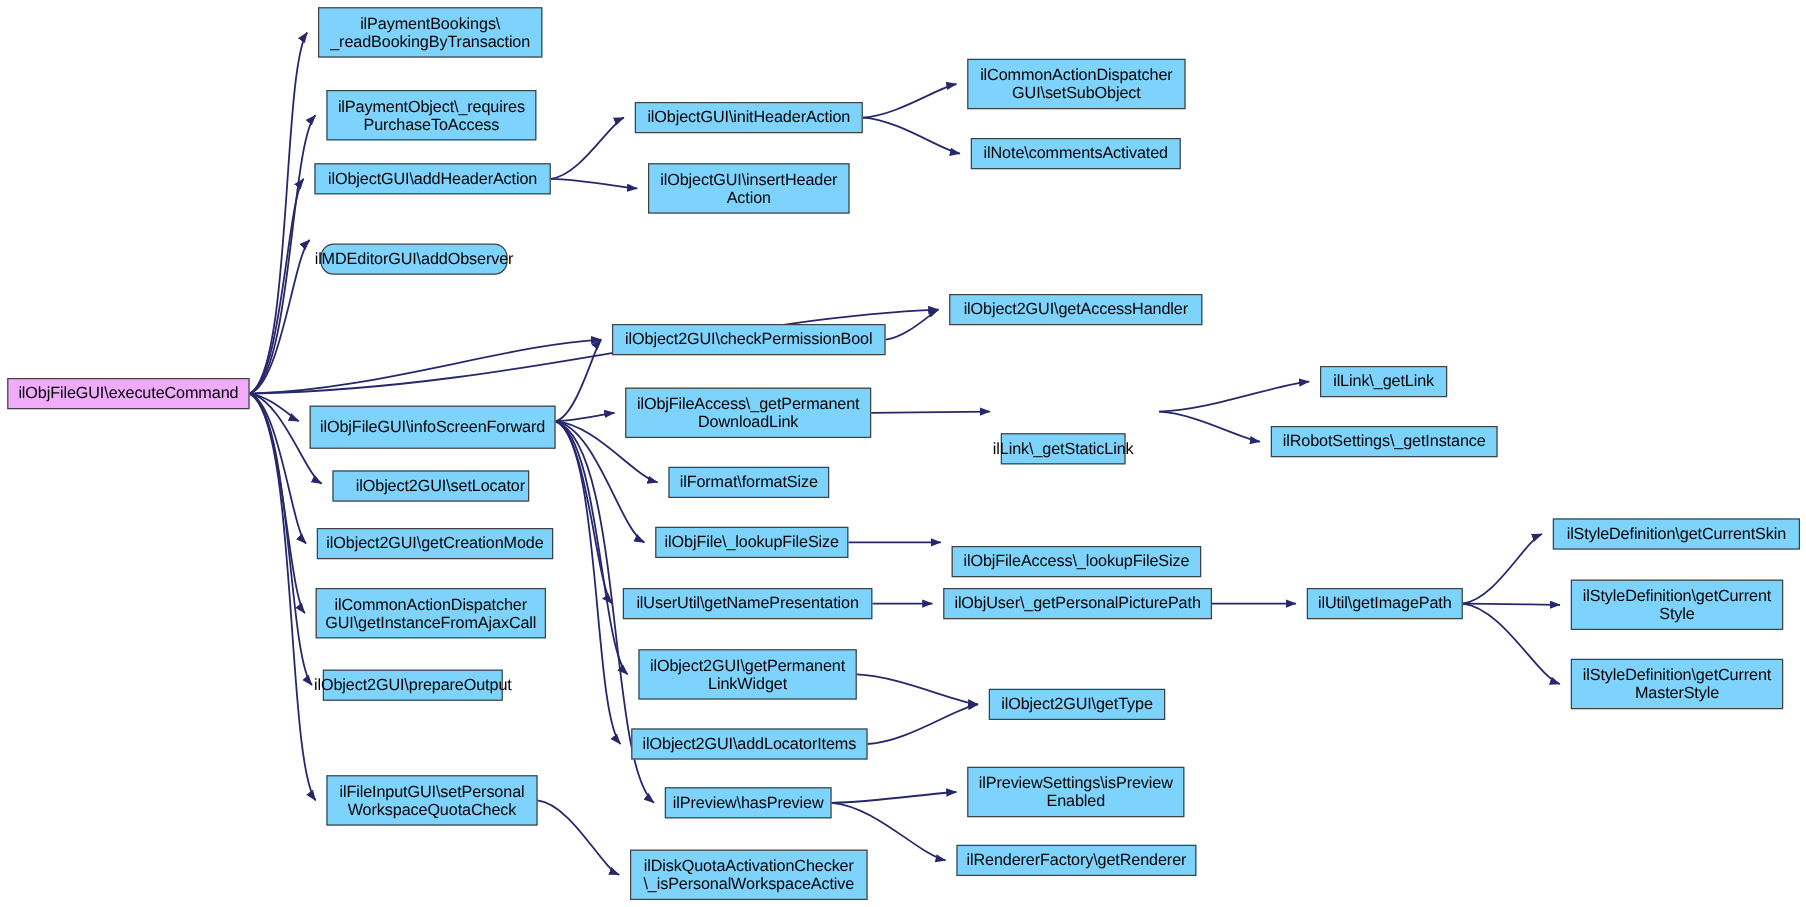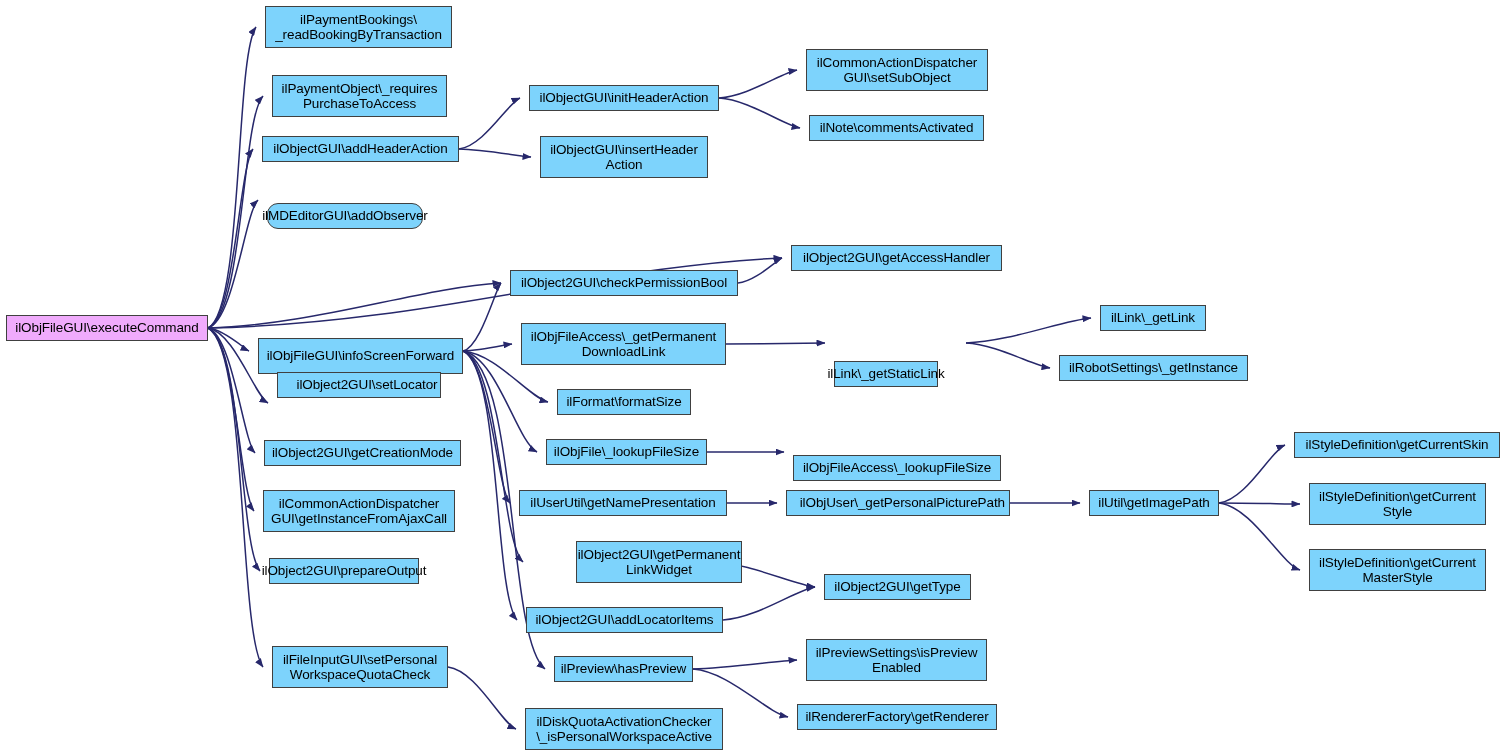--- a/index.html
+++ b/index.html
@@ -114,57 +114,57 @@
       </div>
       <div class="node" style="left: 1100px; top: 305px; width: 106px; height: 26px;">
         <span>ilLink\_getLink</span>
       </div>
       <div class="node" style="left: 1059px; top: 355px; width: 189px; height: 26px;">
         <span>ilRobotSettings\_getInstance</span>
       </div>
       <div class="node" style="left: 557px; top: 389px; width: 134px; height: 26px;">
         <span>ilFormat\formatSize</span>
       </div>
-      <div class="node" style="left: 277px; top: 372px; width: 164px; height: 26px; padding-left: 16px;">
+      <div class="node" style="left: 277px; top: 392px; width: 164px; height: 26px; padding-left: 16px;">
         <span>ilObject2GUI\setLocator</span>
       </div>
       <div class="node" style="left: 546px; top: 439px; width: 161px; height: 26px;">
         <span>ilObjFile\_lookupFileSize</span>
       </div>
       <div class="node" style="left: 793px; top: 439px; width: 208px; height: 26px; margin-top: 16px;">
         <span>ilObjFileAccess\_lookupFileSize</span>
       </div>
       <div class="node" style="left: 264px; top: 440px; width: 197px; height: 26px;">
         <span>ilObject2GUI\getCreationMode</span>
       </div>
       <div class="node" style="left: 519px; top: 490px; width: 208px; height: 26px;">
         <span>ilUserUtil\getNamePresentation</span>
       </div>
-      <div class="node" style="left: 786px; top: 490px; width: 224px; height: 26px; justify-content: flex-end;">
+      <div class="node" style="left: 786px; top: 490px; width: 224px; height: 26px;">
         <span>ilObjUser\_getPersonalPicturePath</span>
       </div>
       <div class="node" style="left: 1089px; top: 490px; width: 130px; height: 26px;">
         <span>ilUtil\getImagePath</span>
       </div>
       <div class="node" style="left: 1294px; top: 432px; width: 206px; height: 26px;">
         <span>ilStyleDefinition\getCurrentSkin</span>
       </div>
       <div class="node" style="left: 1309px; top: 483px; width: 177px; height: 42px;">
         <span>ilStyleDefinition\getCurrent
 Style</span>
       </div>
       <div class="node" style="left: 1309px; top: 549px; width: 177px; height: 42px;">
         <span>ilStyleDefinition\getCurrent
 MasterStyle</span>
       </div>
       <div class="node" style="left: 263px; top: 490px; width: 192px; height: 42px;">
         <span>ilCommonActionDispatcher
 GUI\getInstanceFromAjaxCall</span>
       </div>
-      <div class="node" style="left: 532px; top: 541px; width: 166px; height: 42px; margin-left: 44px;">
+      <div class="node" style="left: 532px; top: 541px; width: 182px; height: 42px;">
         <span>ilObject2GUI\getPermanent
 LinkWidget</span>
       </div>
       <div class="node" style="left: 824px; top: 574px; width: 147px; height: 26px;">
         <span>ilObject2GUI\getType</span>
       </div>
       <div class="node" style="left: 269px; top: 558px; width: 150px; height: 26px;">
         <span>ilObject2GUI\prepareOutput</span>
       </div>
       <div class="node" style="left: 526px; top: 607px; width: 197px; height: 26px;">

